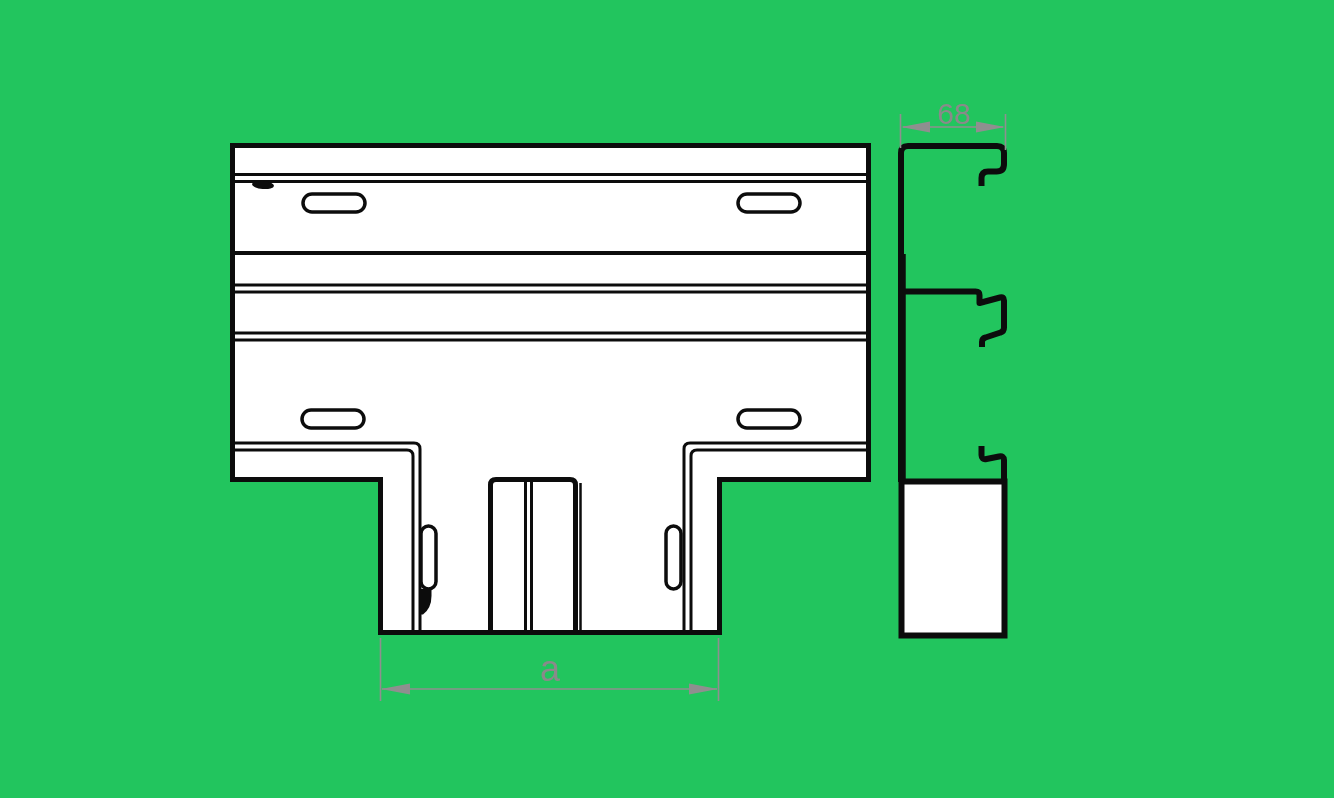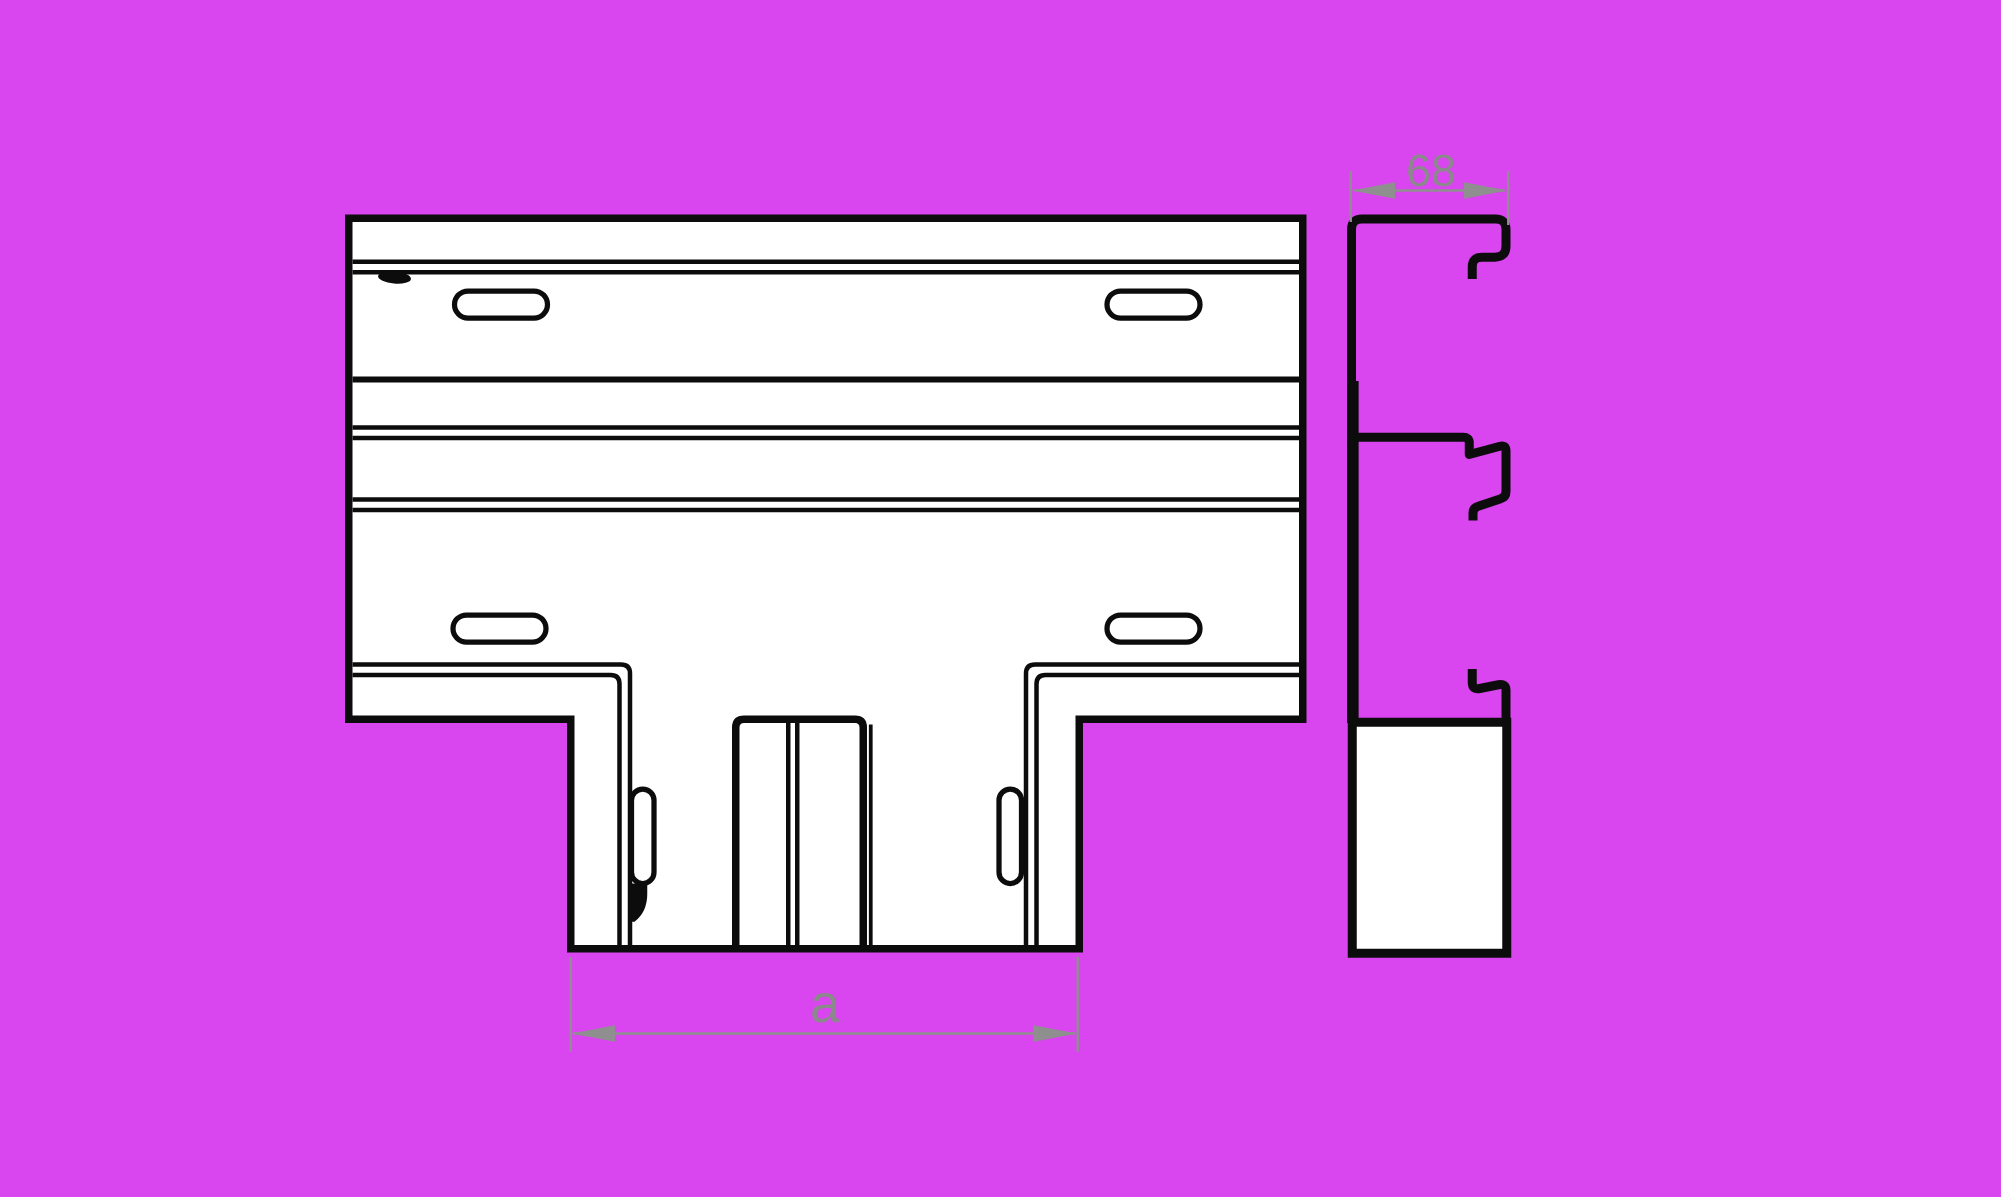--- a/index.html
+++ b/index.html
@@ -1,16 +1,16 @@
 <!DOCTYPE html>
 <html><head>
 <meta charset="utf-8">
 <style>
   html,body{margin:0;padding:0;background:#ffffff;}
-  .page{position:relative;width:1334px;height:798px;background:#d946ef;overflow:hidden;
+  .page{position:relative;width:1334px;height:798px;background:#22c55e;overflow:hidden;
         font-family:"Liberation Sans", sans-serif;}
   svg{display:block;}
   
   .ln-outline{fill:#ffffff;stroke:#0c0c0c;stroke-width:5;}
   .ln-thick{fill:none;stroke:#0c0c0c;stroke-width:5;}
   .ln-profile{fill:none;stroke:#0c0c0c;stroke-width:6;stroke-linejoin:round;stroke-linecap:butt;}
   .ln-box{fill:#ffffff;stroke:#0c0c0c;stroke-width:6;}
   .ln-thin{fill:none;stroke:#0c0c0c;stroke-width:3;}
   .ln-med{fill:none;stroke:#0c0c0c;stroke-width:4;}
   .ln-hair{fill:none;stroke:#0c0c0c;stroke-width:2.5;}

